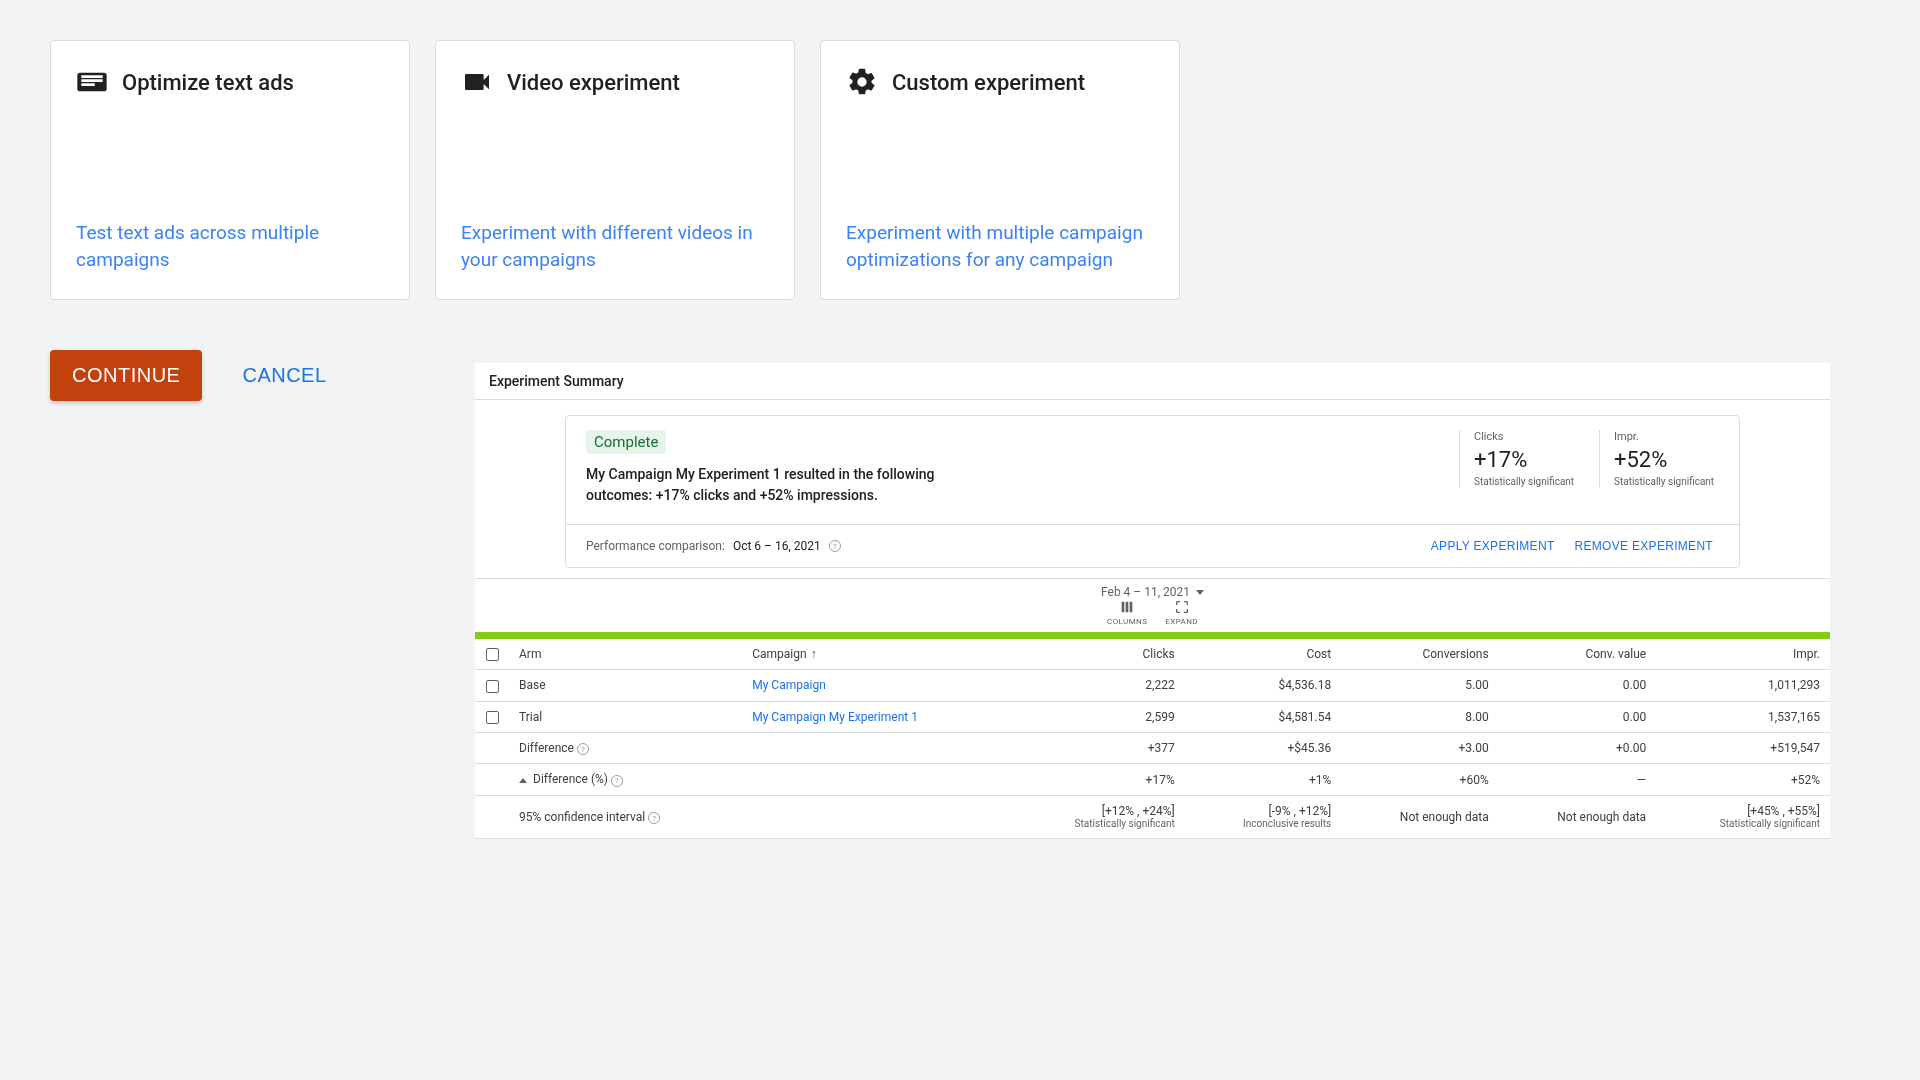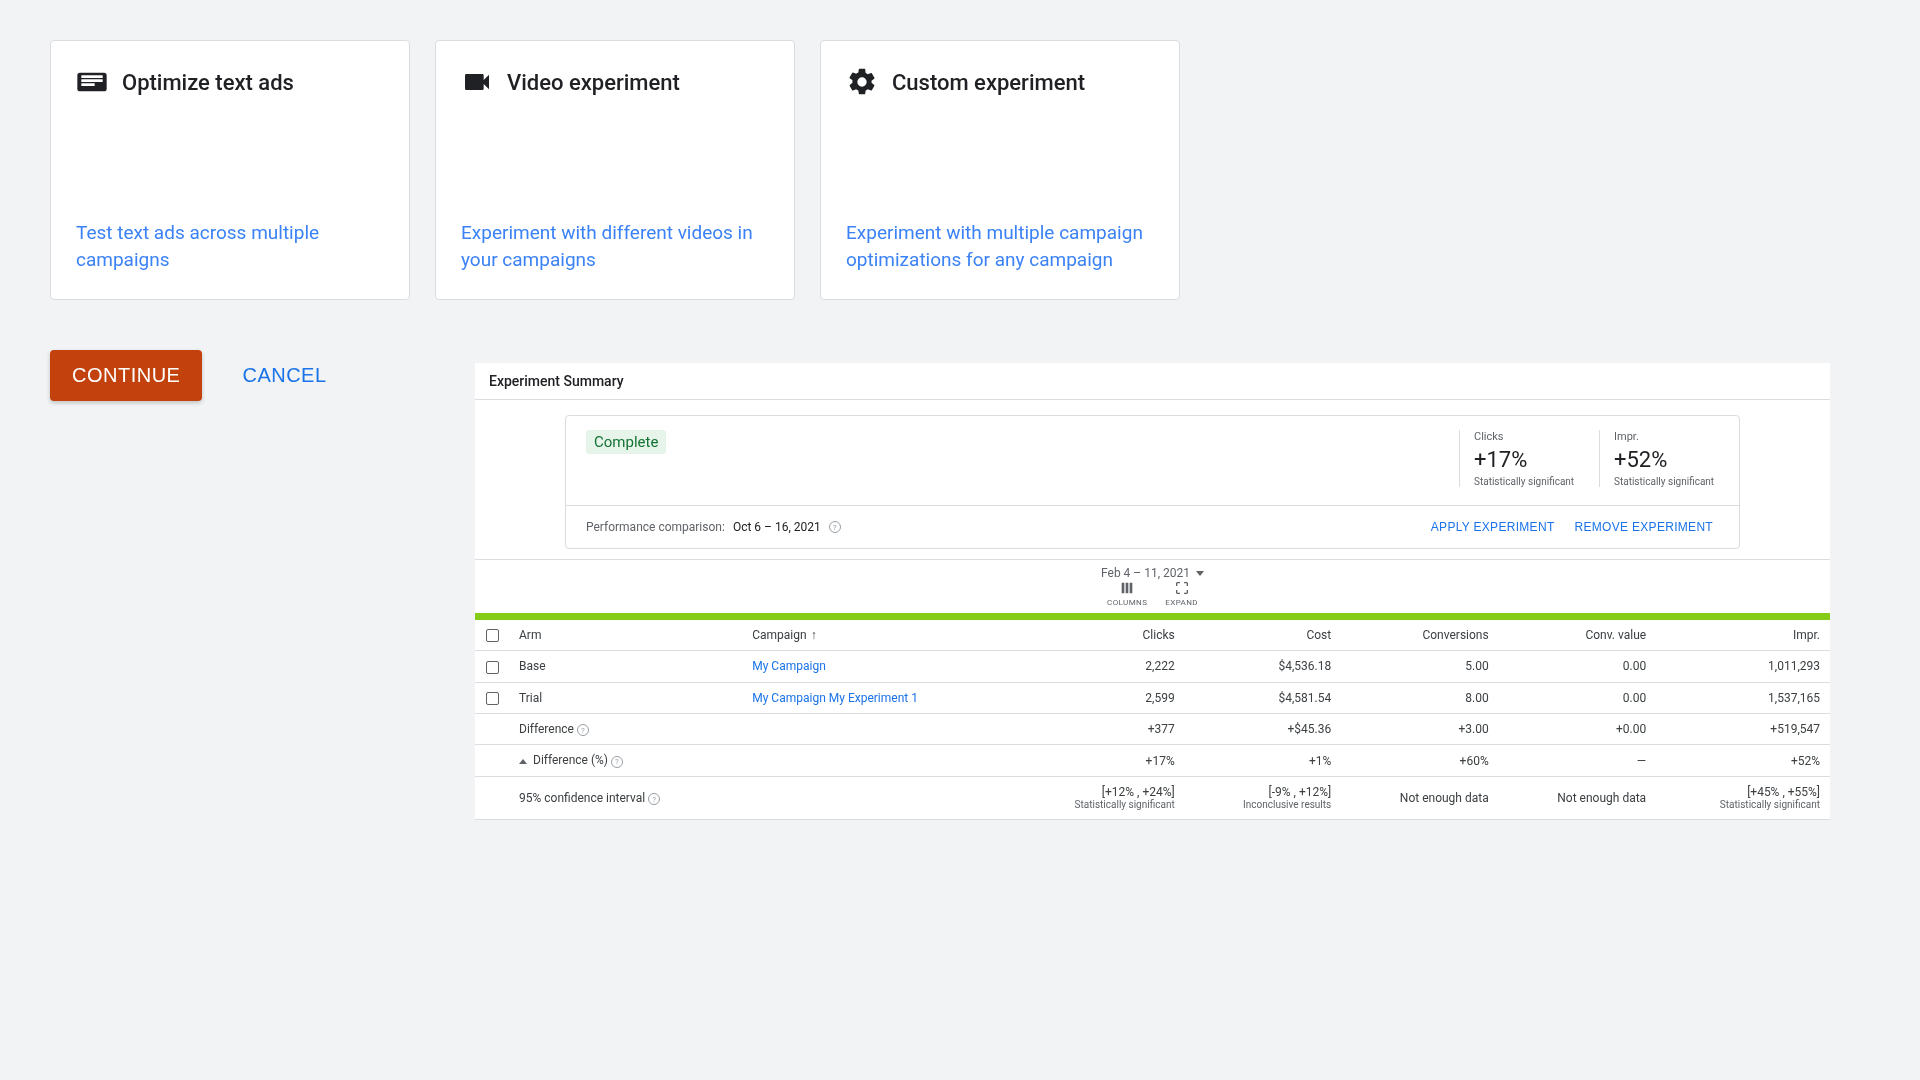--- a/index.html
+++ b/index.html
@@ -189,20 +189,21 @@
   <button class="btn-text">CANCEL</button>
 </div>
 
 <div class="summary-panel">
   <div class="summary-header">Experiment Summary</div>
 
   <div class="summary-card">
     <div class="summary-top">
       <div class="summary-left">
         <span class="status-badge">Complete</span>
+        <div class="summary-text">My Campaign My Experiment 1 resulted in the following outcomes: +17% clicks and +52% impressions.</div>
       </div>
       <div class="metric-block">
         <div class="metric-label">Clicks</div>
         <div class="metric-value">+17%</div>
         <div class="metric-note">Statistically significant</div>
       </div>
       <div class="metric-block">
         <div class="metric-label">Impr.</div>
         <div class="metric-value">+52%</div>
         <div class="metric-note">Statistically significant</div>

